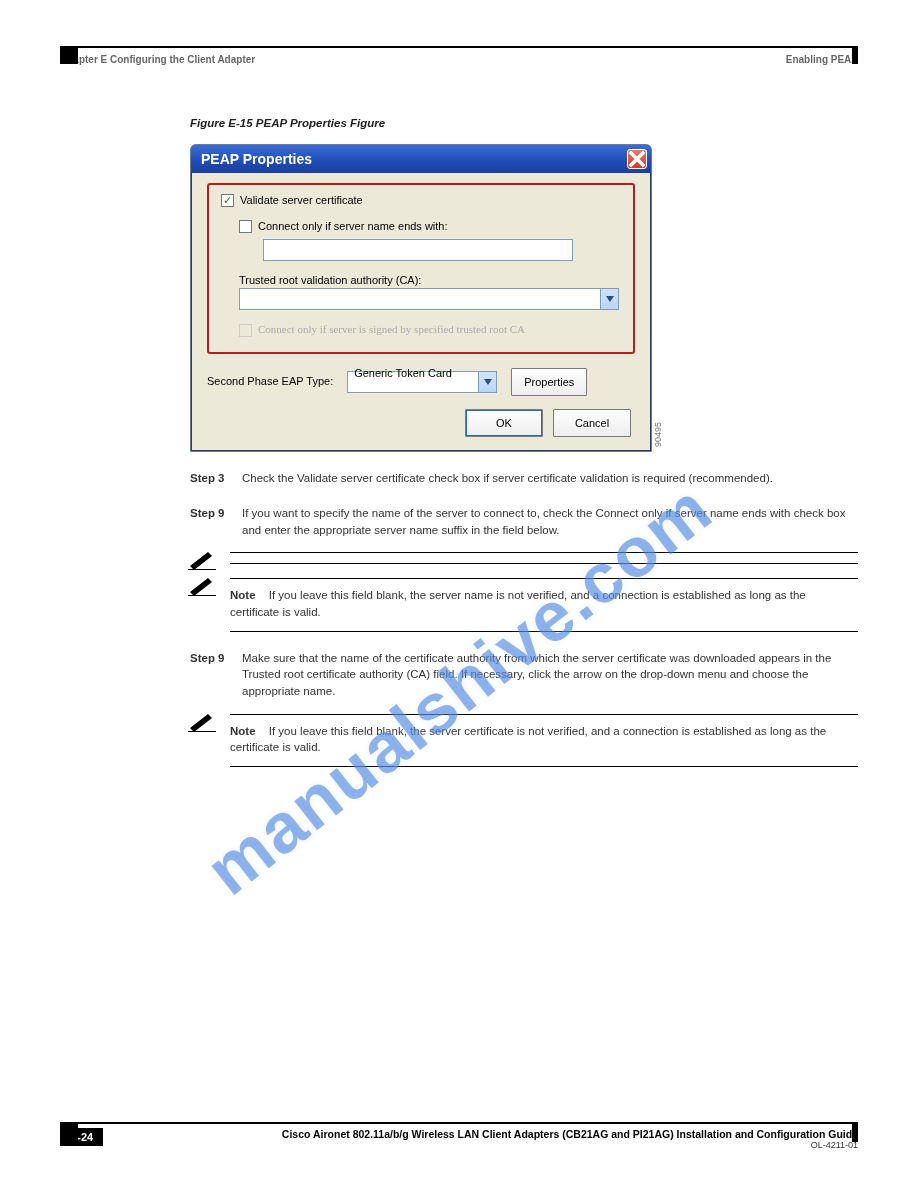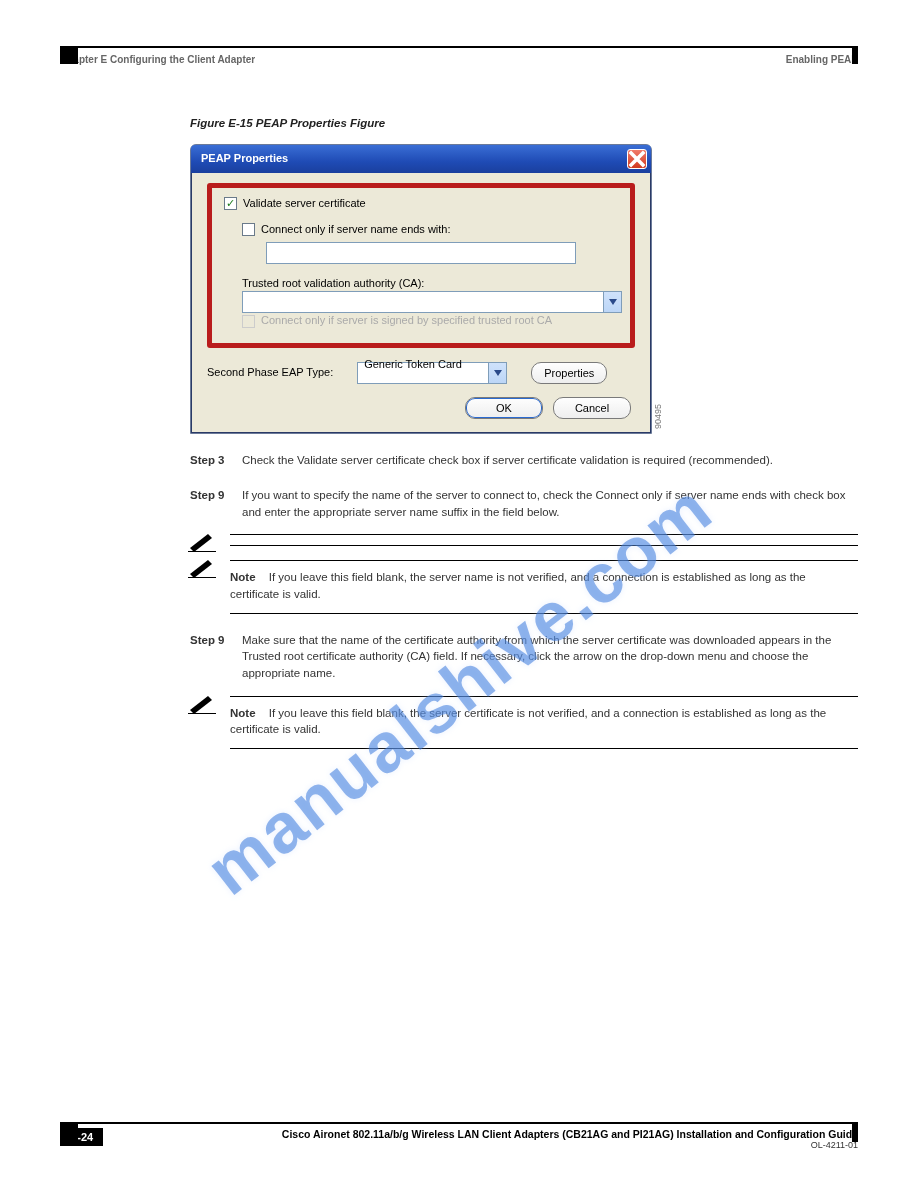--- a/index.html
+++ b/index.html
@@ -71,42 +71,42 @@
     position: relative;
   }
   .titlebar {
     background: linear-gradient(#3a6ed5, #1f4bb5 60%, #1a3f9e);
     border-radius: 4px 4px 0 0;
     height: 28px;
     display: flex; align-items: center;
     padding: 0 4px 0 10px;
   }
   .titlebar-title {
-    color: #fff; font-weight: bold; font-size: 11px;
+    color: #fff; font-weight: bold; font-size: 14px;
     flex: 1;
     font-family: "Trebuchet MS", Tahoma, sans-serif;
   }
   .close-btn {
     width: 20px; height: 20px;
     background: linear-gradient(#f07a6a, #d03a20);
     border: 1px solid #fff;
     border-radius: 3px;
     color: #fff; font-weight: bold;
     display: flex; align-items: center; justify-content: center;
     font-size: 13px;
     cursor: pointer;
   }
   .dlg-body {
     padding: 10px 16px 14px 16px;
     font-family: Tahoma, sans-serif;
     font-size: 11px;
     color: #000;
   }
   .groupbox {
-    border: 5px solid #b91c1c;
+    border: 2px solid #b91c1c;
     border-radius: 3px;
     padding: 8px 12px 14px 12px;
     position: relative;
   }
   .chk-row { display: flex; align-items: center; gap: 6px; }
   .chk {
     width: 13px; height: 13px;
     border: 1px solid #6a7a8a;
     background: #fff;
     display: inline-flex; align-items: center; justify-content: center;
@@ -139,27 +139,27 @@
   .combo .arrow {
     position: absolute; right: 0; top: 0;
     width: 18px; height: 100%;
     background: linear-gradient(#cfe2fb, #bcd6f7);
     border-left: 1px solid #7f9db9;
     display: flex; align-items: center; justify-content: center;
   }
   .combo .arrow svg { width: 8px; height: 6px; }
   .row-second {
     margin-top: 14px;
-    display: flex; align-items: center; gap: 24px;
+    display: flex; align-items: center; gap: 14px;
   }
   .btn-xp {
     background: linear-gradient(#fefefe, #eee);
     border: 1px solid #7a7a7a;
-    border-radius: 10px;
-    height: 22px;
+    border-radius: 1px;
+    height: 28px;
     padding: 0 12px;
     font-family: Tahoma, sans-serif; font-size: 11px;
     display: inline-flex; align-items: center; justify-content: center;
     cursor: pointer;
   }
   .btn-xp.default { box-shadow: 0 0 0 1px #2a6ad0 inset; }
   .dlg-buttons {
     display: flex; gap: 10px; justify-content: flex-end;
     margin-top: 13px; padding-right: 4px;
   }
@@ -279,21 +279,21 @@
             <span class="lbl">Trusted root validation authority (CA):</span>
             <div class="combo" style="width:380px;">
               <span></span>
               <span class="arrow">
                 <svg viewBox="0 0 8 6">
                     <path d="M0 0 L8 0 L4 6 Z" fill="#2a4a8a"></path>
                   </svg>
               </span>
             </div>
 
-            <div class="chk-row" style="margin-top:0;">
+            <div class="chk-row" style="margin-top:12px;font-family:Liberation Serif, serif;">
               <span class="chk disabled"></span>
               <span class="lbl-disabled">Connect only if server is signed by specified trusted root CA</span>
             </div>
           </div>
         </div>
 
         <div class="row-second">
           <span>Second Phase EAP Type:</span>
           <div class="combo" style="width:150px;">
             <span>Generic Token Card</span>

